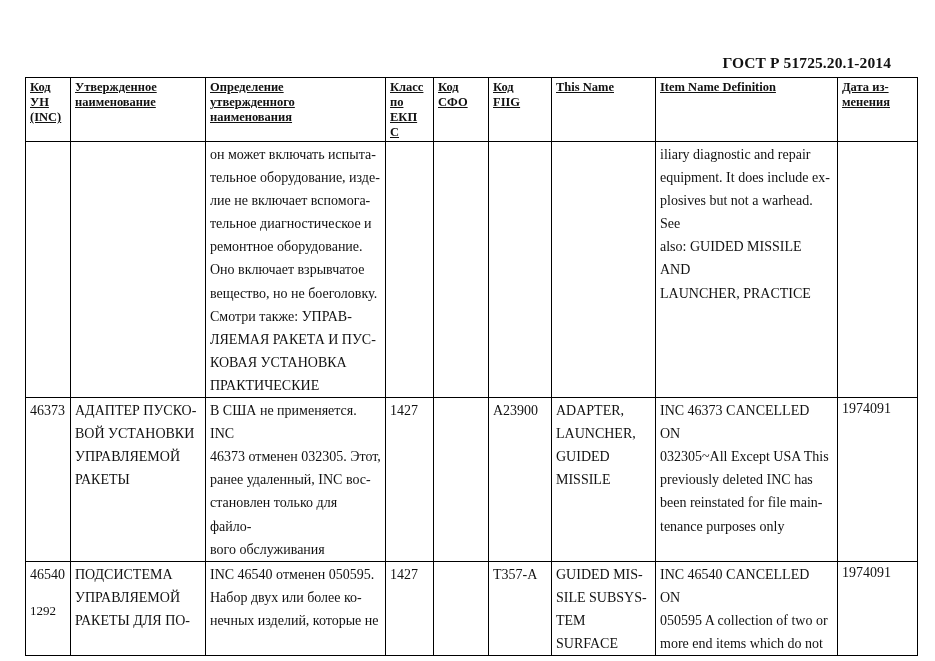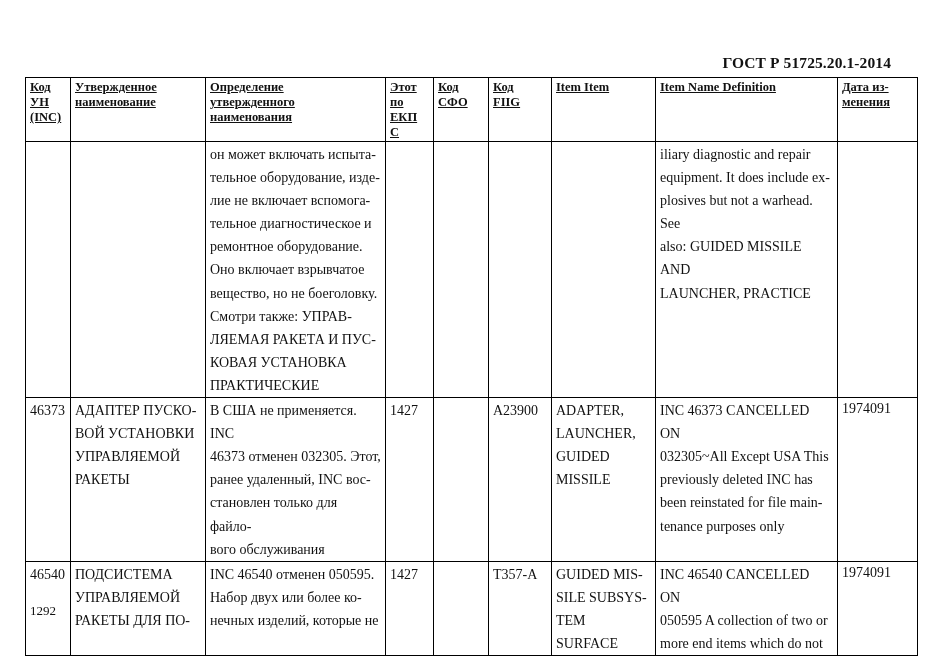--- a/index.html
+++ b/index.html
@@ -61,29 +61,29 @@
   <thead>
     <tr>
       <th class="cell-text" style="white-space:pre-line">Код
 УН
 (INC)</th>
       <th class="cell-text" style="white-space:pre-line">Утвержденное
 наименование</th>
       <th class="cell-text" style="white-space:pre-line">Определение
 утвержденного
 наименования</th>
-      <th class="cell-text" style="white-space:pre-line">Этот
+      <th class="cell-text" style="white-space:pre-line">Класс
 по
 ЕКП
 С</th>
       <th class="cell-text" style="white-space:pre-line">Код
 СФО</th>
       <th class="cell-text" style="white-space:pre-line">Код
 FIIG</th>
-      <th class="cell-text" style="white-space:pre-line">Item Item</th>
+      <th class="cell-text" style="white-space:pre-line">This Name</th>
       <th class="cell-text" style="white-space:pre-line">Item Name Definition</th>
       <th class="cell-text" style="white-space:pre-line">Дата из-
 менения</th>
     </tr>
   </thead>
   <tbody>
     <tr class="row-cont">
       <td class="cell-text"></td>
       <td class="cell-text"></td>
       <td class="cell-text">он может включать испыта-

